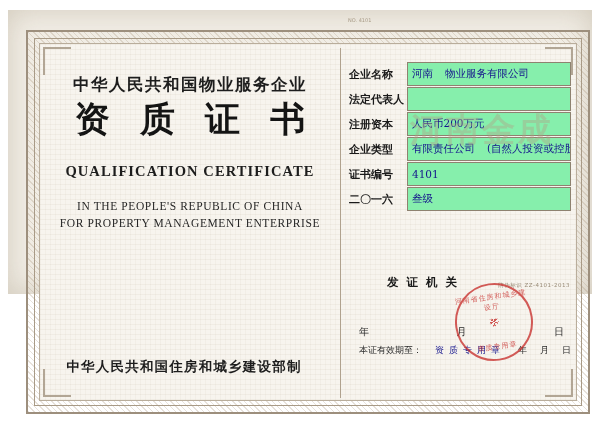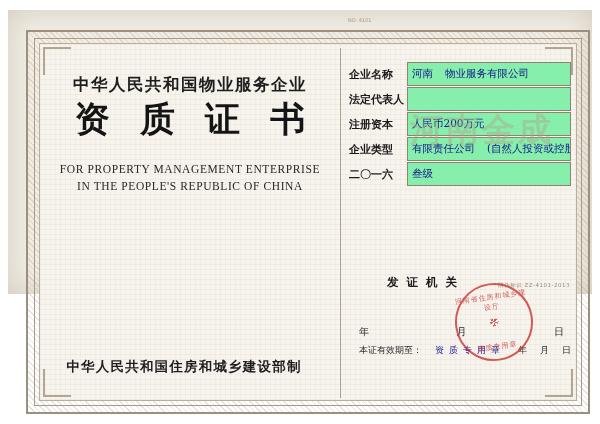--- a/index.html
+++ b/index.html
@@ -349,23 +349,24 @@
       <div class="guilloche"></div>
 
       <div class="corner tl"></div>
       <div class="corner tr"></div>
       <div class="corner bl"></div>
       <div class="corner br"></div>
 
       <div class="left-panel">
         <div class="cn-head">中华人民共和国物业服务企业</div>
         <div class="cn-title">资 质 证 书</div>
+        <div class="en-title">QUALIFICATION CERTIFICATE</div>
         <div class="en-sub">
+          <div>IN THE PEOPLE'S REPUBLIC OF CHINA</div>
           <div>FOR PROPERTY MANAGEMENT ENTERPRISE</div>
-          <div>IN THE PEOPLE'S REPUBLIC OF CHINA</div>
         </div>
         <div class="cn-footer">中华人民共和国住房和城乡建设部制</div>
       </div>
 
       <div class="vert-divider"></div>
 
       <div class="right-panel">
 
         <div class="fields">
 
@@ -392,20 +393,26 @@
           </div>
 
           <div class="field-row">
             <div class="field-label">企业类型</div>
             <div class="field-value">
               <span class="v-main">有限责任公司</span>
               <span>(自然人投资或控股)</span>
             </div>
           </div>
 
+          <div class="field-row">
+            <div class="field-label">证书编号</div>
+            <div class="field-value">
+              <span>4101</span>
+            </div>
+          </div>
 
           <div class="field-row">
             <div class="field-label">二〇一六</div>
             <div class="field-value">
               <span>叁级</span>
             </div>
           </div>
 
         </div>
 

